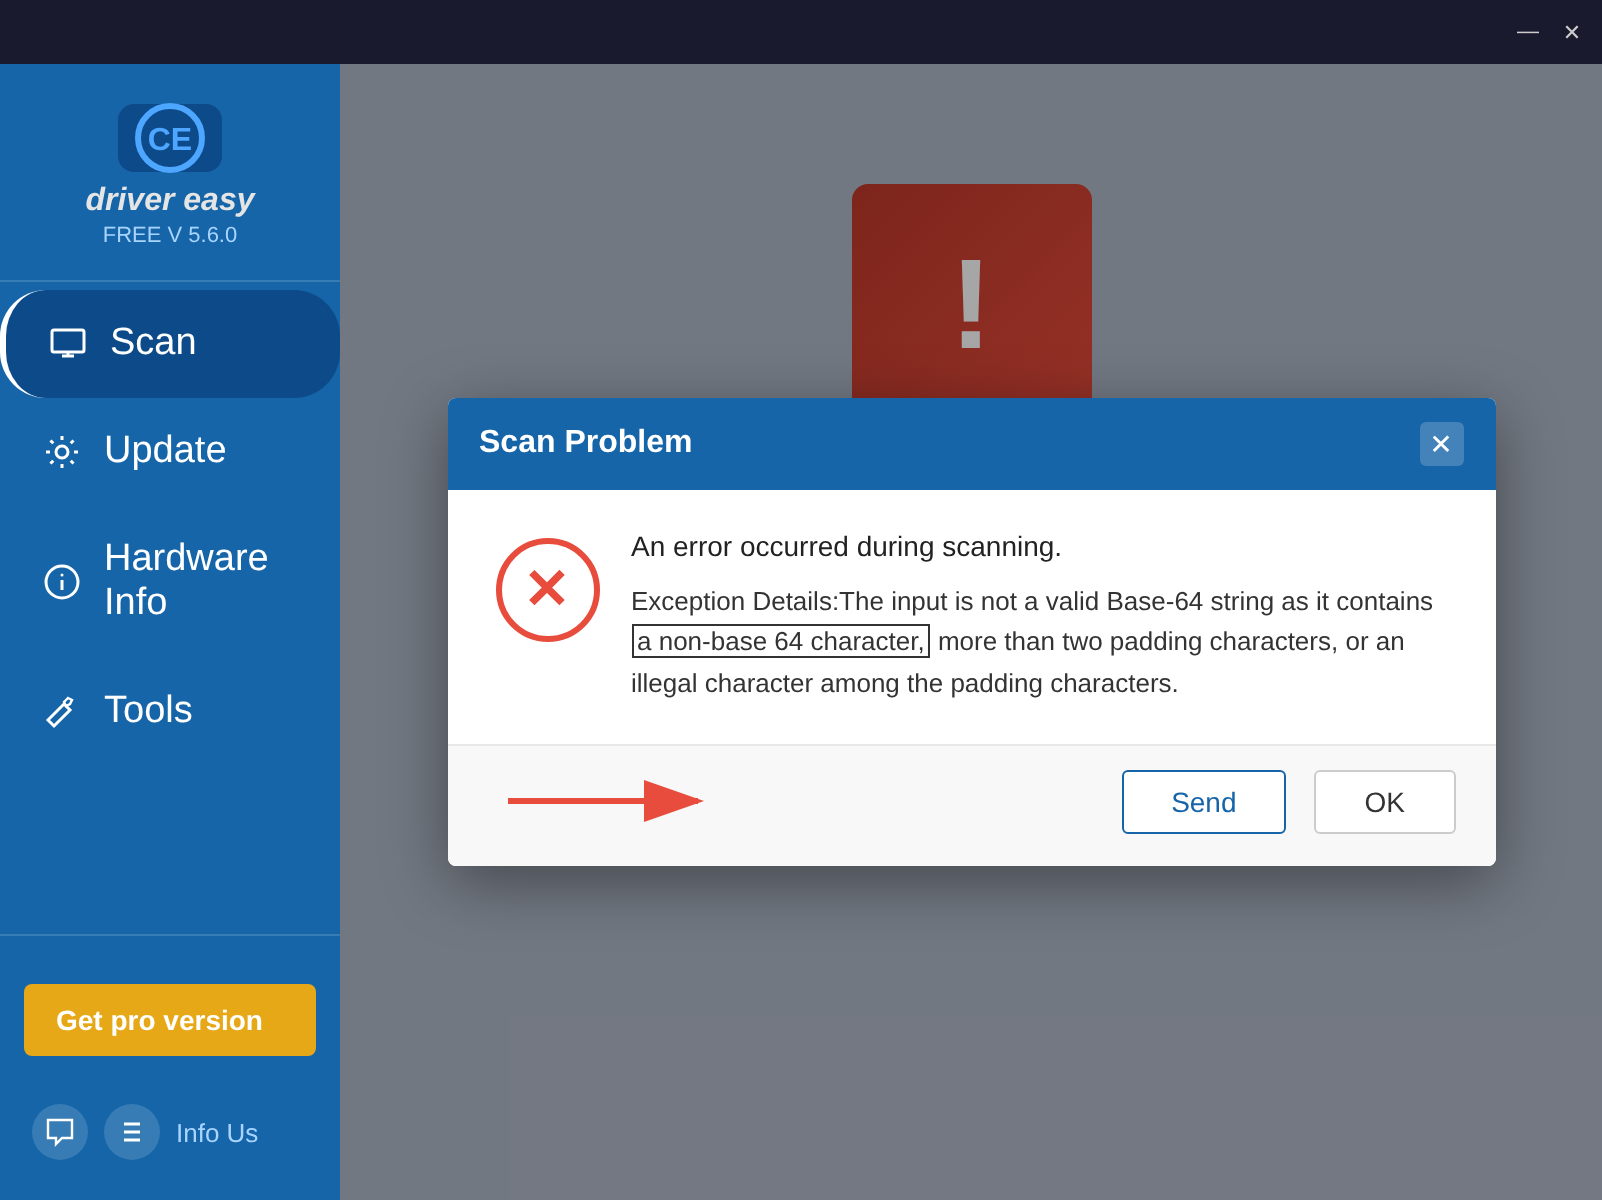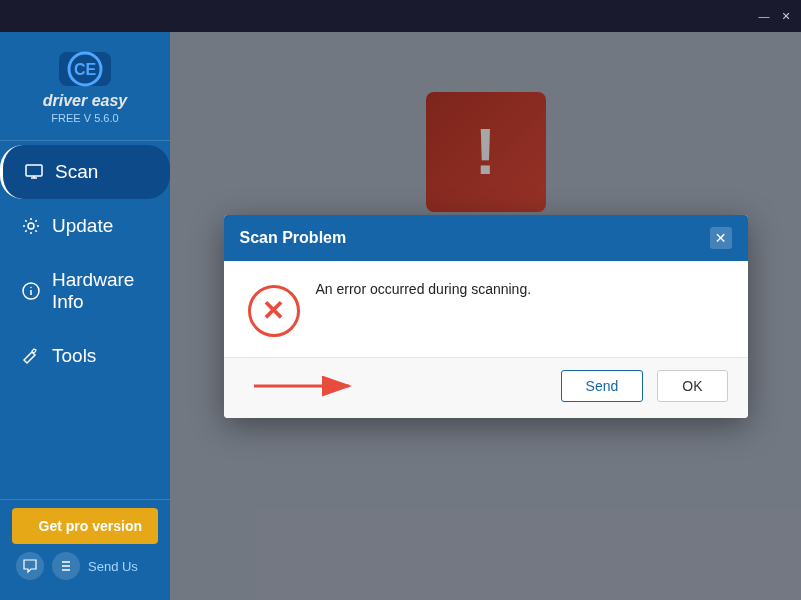--- a/index.html
+++ b/index.html
@@ -121,26 +121,26 @@
       align-items: center;
       justify-content: center;
       flex-shrink: 0;
     }
 
     .sidebar-bottom {
       border-top: 1px solid rgba(255,255,255,0.15);
       padding: 8px 0;
     }
     .get-pro-btn {
-      margin: 0 12px;
+      margin: 16px 12px;
       background: #e6a817;
       color: white;
       padding: 10px 16px;
       border-radius: 4px;
-      text-align: right;
+      text-align: left;
       cursor: pointer;
       font-size: 14px;
       font-weight: bold;
     }
     .sidebar-footer {
       display: flex;
       gap: 8px;
       padding: 8px 16px 12px;
       align-items: center;
     }
@@ -394,21 +394,21 @@
               <path d="M2 2h12v9H9l-3 3v-3H2V2z" stroke="white" stroke-width="1.2"></path>
             </svg>
           </div>
           <div class="footer-icon">
             <svg width="16" height="16" viewBox="0 0 16 16" fill="none">
               <line x1="4" y1="4" x2="12" y2="4" stroke="white" stroke-width="1.5"></line>
               <line x1="4" y1="8" x2="12" y2="8" stroke="white" stroke-width="1.5"></line>
               <line x1="4" y1="12" x2="12" y2="12" stroke="white" stroke-width="1.5"></line>
             </svg>
           </div>
-          <span class="like-us-text">Send Us</span>
+          <span class="like-us-text">Info Us</span>
         </div>
       </div>
     </div>
 
     <div class="main-content">
 
       <div class="bg-warning">
         <span class="bg-warning-text">!</span>
       </div>
 
@@ -418,20 +418,23 @@
           <div class="dialog-header">
             <span class="dialog-title">Scan Problem</span>
             <div class="dialog-close-btn">✕</div>
           </div>
           <div class="dialog-body">
             <div class="error-icon">
               <span class="error-x">✕</span>
             </div>
             <div class="dialog-message">
               <div class="dialog-main-text">An error occurred during scanning.</div>
+              <div class="dialog-detail-text">
+                Exception Details:The input is not a valid Base-64 string as it contains <span class="highlight">a non-base 64 character,</span> more than two padding characters, or an illegal character among the padding characters.
+              </div>
             </div>
           </div>
           <div class="dialog-footer">
 
             <div class="arrow-container">
               <svg class="arrow-svg" viewBox="0 0 120 40">
                 <defs>
                   <marker id="arrowhead" markerWidth="10" markerHeight="7" refX="9" refY="3.5" orient="auto">
                     <polygon points="0 0, 10 3.5, 0 7" fill="#e74c3c"></polygon>
                   </marker>

